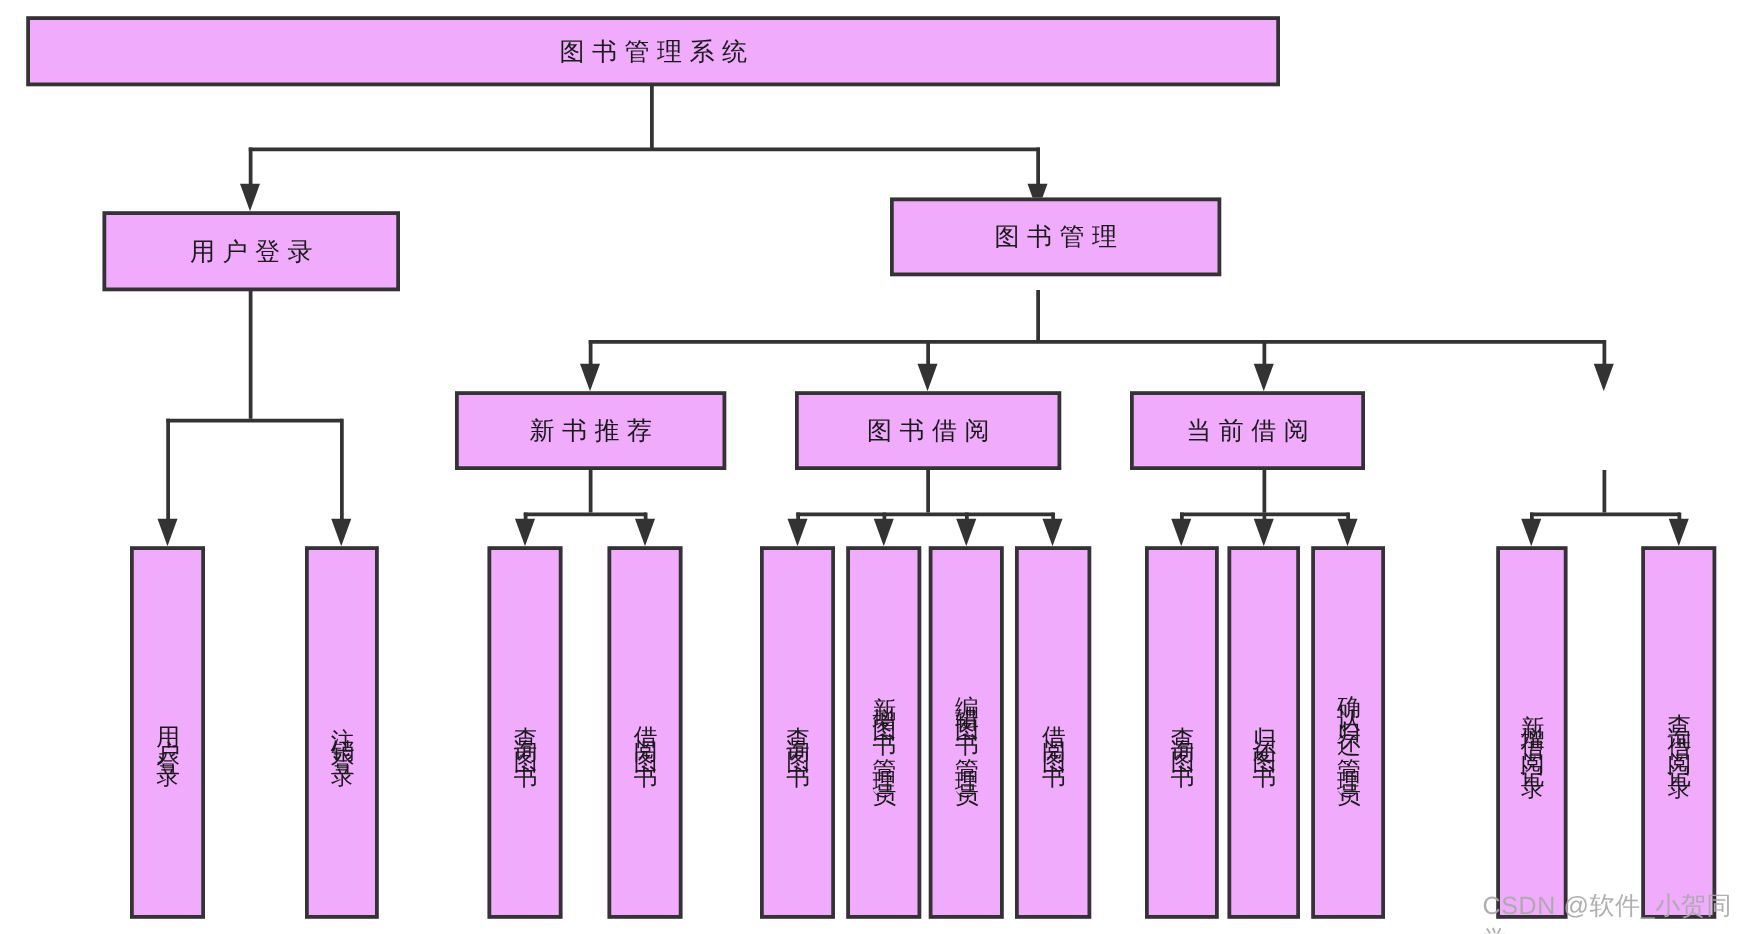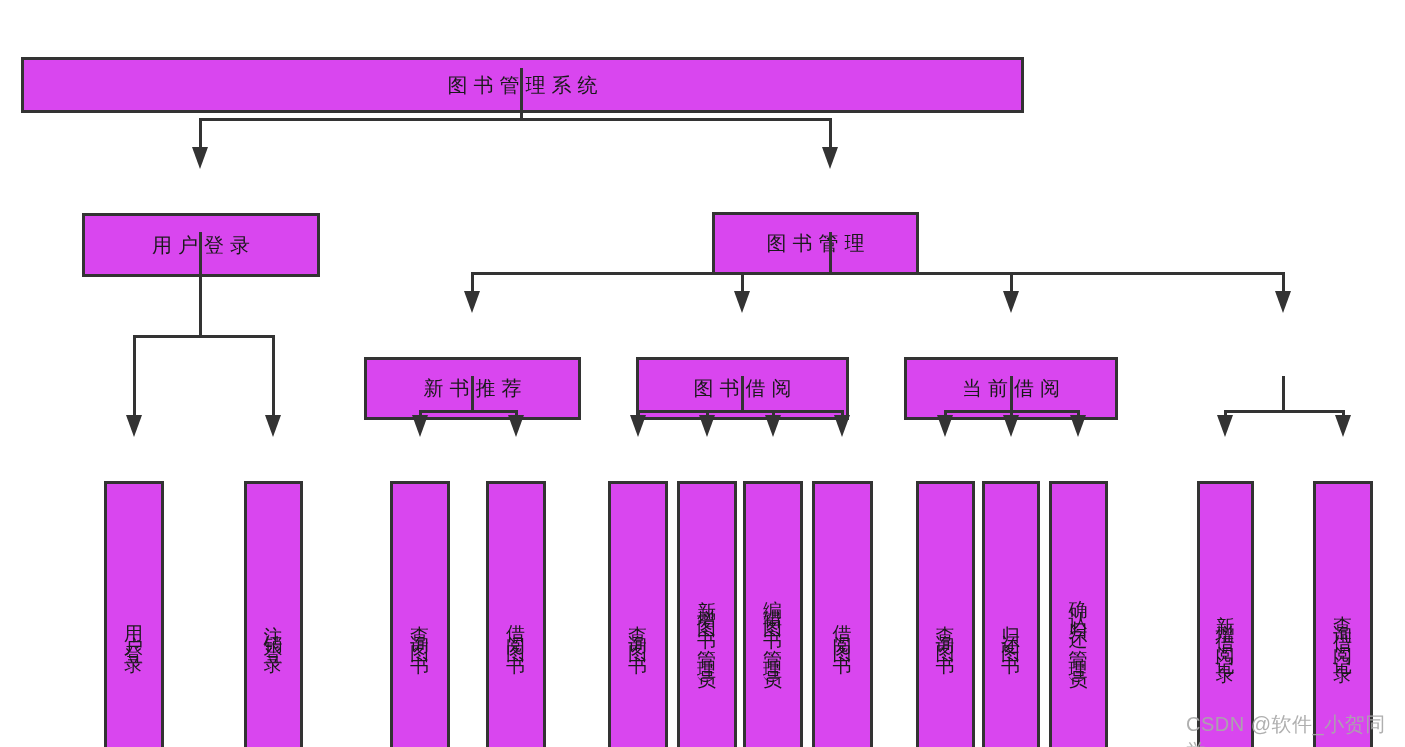--- a/index.html
+++ b/index.html
@@ -6,23 +6,23 @@
   .canvas {
     position:relative;
     width:1405px; height:747px;
     background:var(--bg,#ffffff);
     font-family:"Liberation Sans", sans-serif;
     overflow:hidden;
     --line:#333333; --text:#1a1a1a; --watermark:#a9a9a9; --bg:#ffffff;
   }
   .box {
     position:absolute; box-sizing:border-box;
-    background:#d946ef; border:3px solid var(--line);
+    background:#f0abfc; border:3px solid var(--line);
     display:flex; align-items:center; justify-content:center;
-    color:var(--text); white-space:nowrap;margin-top:44px;
+    color:var(--text); white-space:nowrap;
   }
   .box.hz  { font-size:20px; letter-spacing:6px; text-indent:6px; }
   .box.leaf{
     writing-mode:vertical-rl; text-orientation:mixed;
     font-size:19px; letter-spacing:10px; line-height:1;
   }
   .vl { position:absolute; width:2.5px;  background:var(--line); }
   .hl { position:absolute; height:2.5px; background:var(--line); }
   .ar {
     position:absolute; width:0; height:0;
@@ -43,21 +43,21 @@
   <div class="box hz" style="left:21px;top:13px;width:1003px;height:56px">图书管理系统</div>
 
   <div class="vl" style="left:520px;top:68px;height:51px"></div>
   <div class="hl" style="left:199px;top:118px;width:633px"></div>
   <div class="vl" style="left:199px;top:118px;height:31px"></div>
   <div class="ar" style="left:192px;top:147px"></div>
   <div class="vl" style="left:829px;top:118px;height:31px"></div>
   <div class="ar" style="left:822px;top:147px"></div>
 
   <div class="box hz" style="left:82px;top:169px;width:238px;height:64px">用户登录</div>
-  <div class="box hz" style="left:712px;top:168px;width:207px;height:63px">图书管理</div>
+  <div class="box hz" style="left:712px;top:158px;width:265px;height:63px">图书管理</div>
 
   <div class="vl" style="left:199px;top:232px;height:103px"></div>
   <div class="hl" style="left:133px;top:335px;width:141px"></div>
   <div class="vl" style="left:133px;top:335px;height:82px"></div>
   <div class="ar" style="left:126px;top:415px"></div>
   <div class="vl" style="left:272px;top:335px;height:82px"></div>
   <div class="ar" style="left:265px;top:415px"></div>
 
   <div class="vl" style="left:829px;top:232px;height:40px"></div>
   <div class="hl" style="left:471px;top:272px;width:813px"></div>
@@ -65,21 +65,21 @@
   <div class="ar" style="left:464px;top:291px"></div>
   <div class="vl" style="left:741px;top:272px;height:21px"></div>
   <div class="ar" style="left:734px;top:291px"></div>
   <div class="vl" style="left:1010px;top:272px;height:21px"></div>
   <div class="ar" style="left:1003px;top:291px"></div>
   <div class="vl" style="left:1282px;top:272px;height:21px"></div>
   <div class="ar" style="left:1275px;top:291px"></div>
 
   <div class="box hz" style="left:636px;top:313px;width:213px;height:63px">图书借阅</div>
   <div class="box hz" style="left:364px;top:313px;width:217px;height:63px">新书推荐</div>
-  <div class="box hz" style="left:904px;top:313px;width:214px;height:63px">当前借阅</div>
+  <div class="box hz" style="left:904px;top:313px;width:188px;height:63px">当前借阅</div>
 
   <div class="vl" style="left:471px;top:376px;height:34px"></div>
   <div class="hl" style="left:419px;top:410px;width:98px"></div>
   <div class="vl" style="left:419px;top:410px;height:7px"></div>
   <div class="ar" style="left:412px;top:415px"></div>
   <div class="vl" style="left:515px;top:410px;height:7px"></div>
   <div class="ar" style="left:508px;top:415px"></div>
 
   <div class="vl" style="left:741px;top:376px;height:34px"></div>
   <div class="hl" style="left:637px;top:410px;width:206px"></div>

